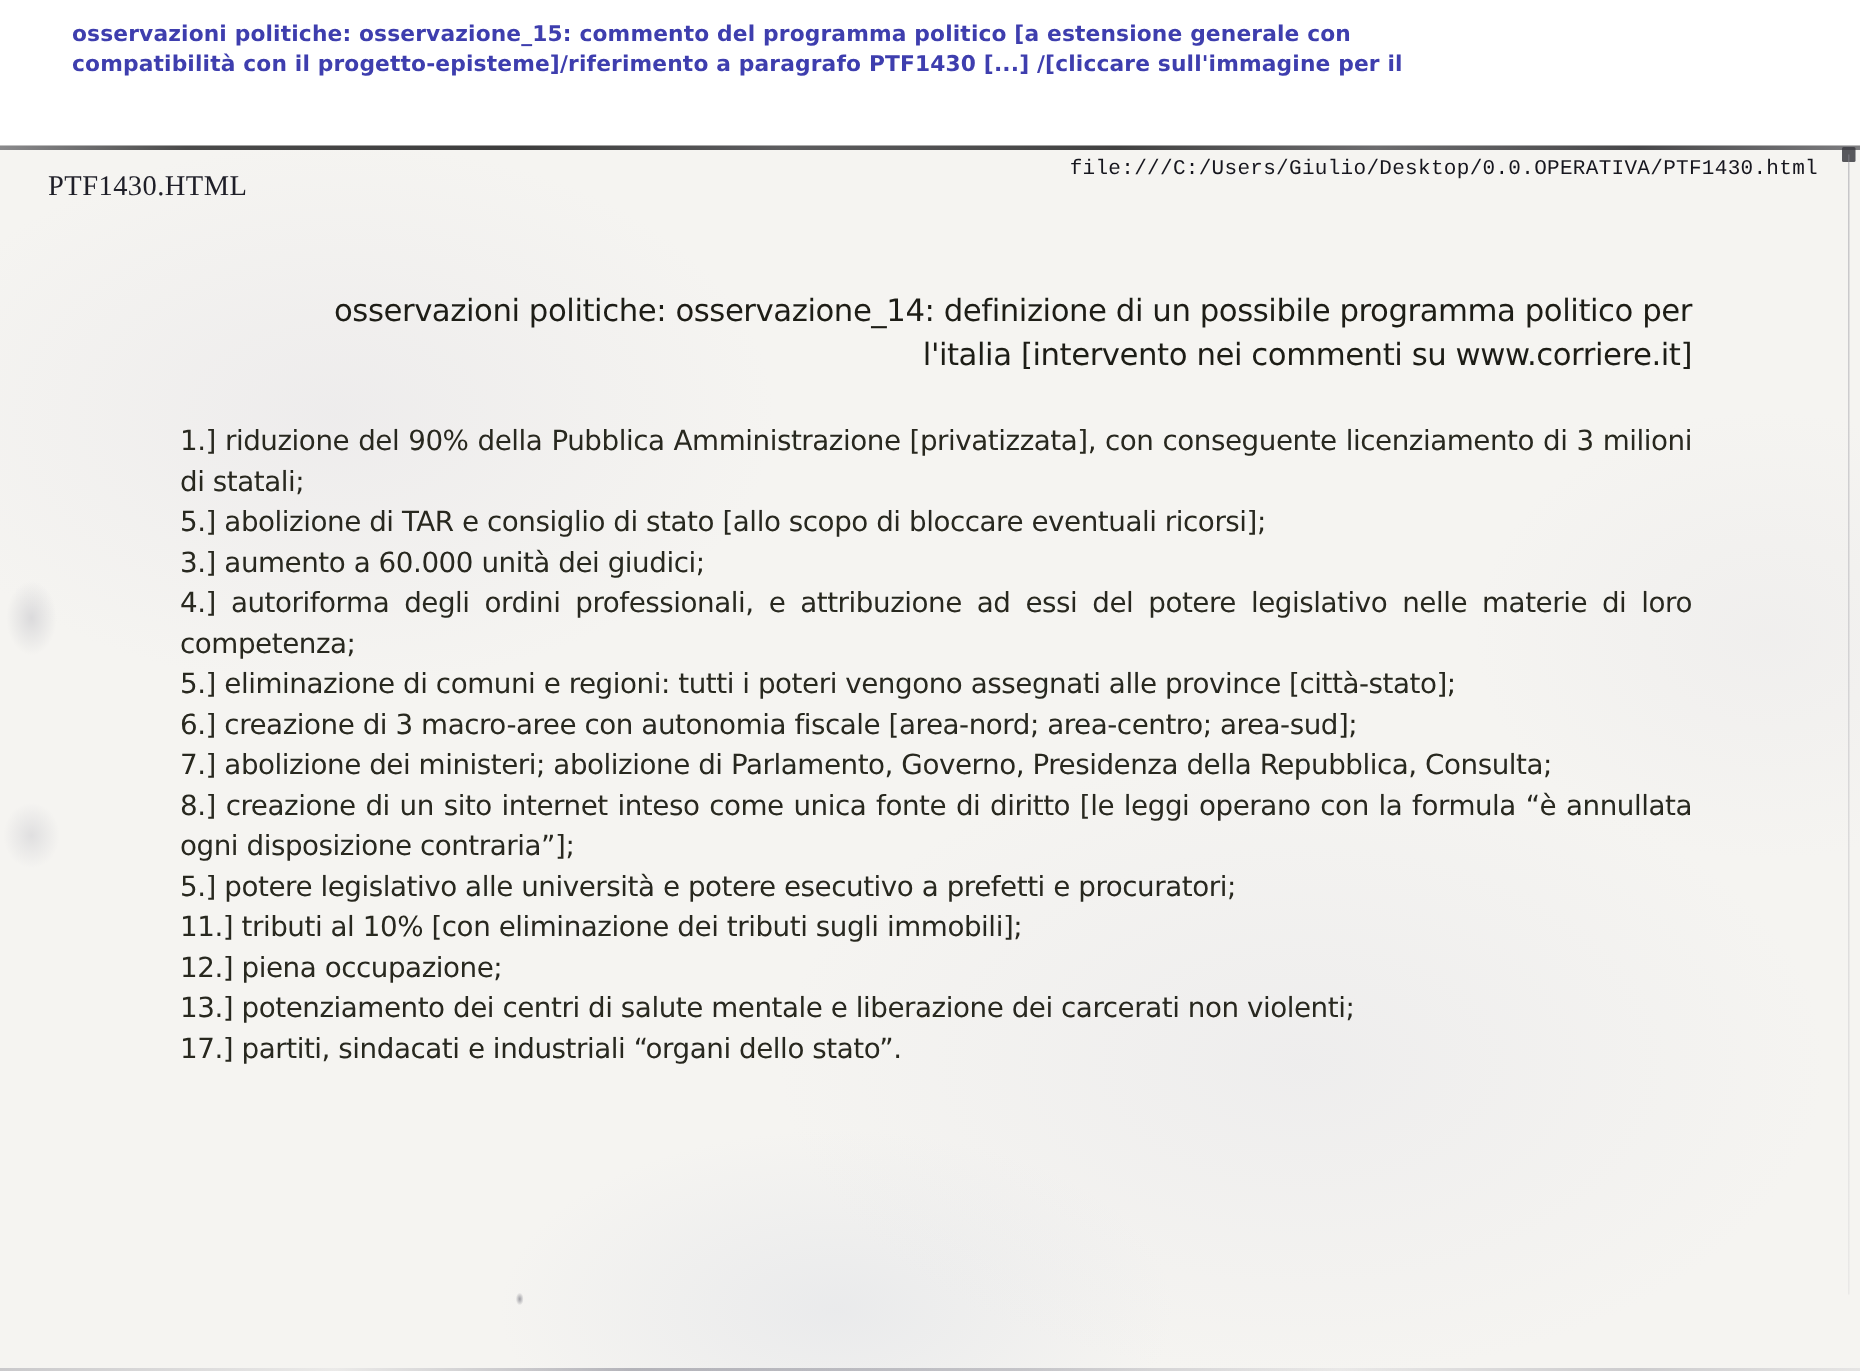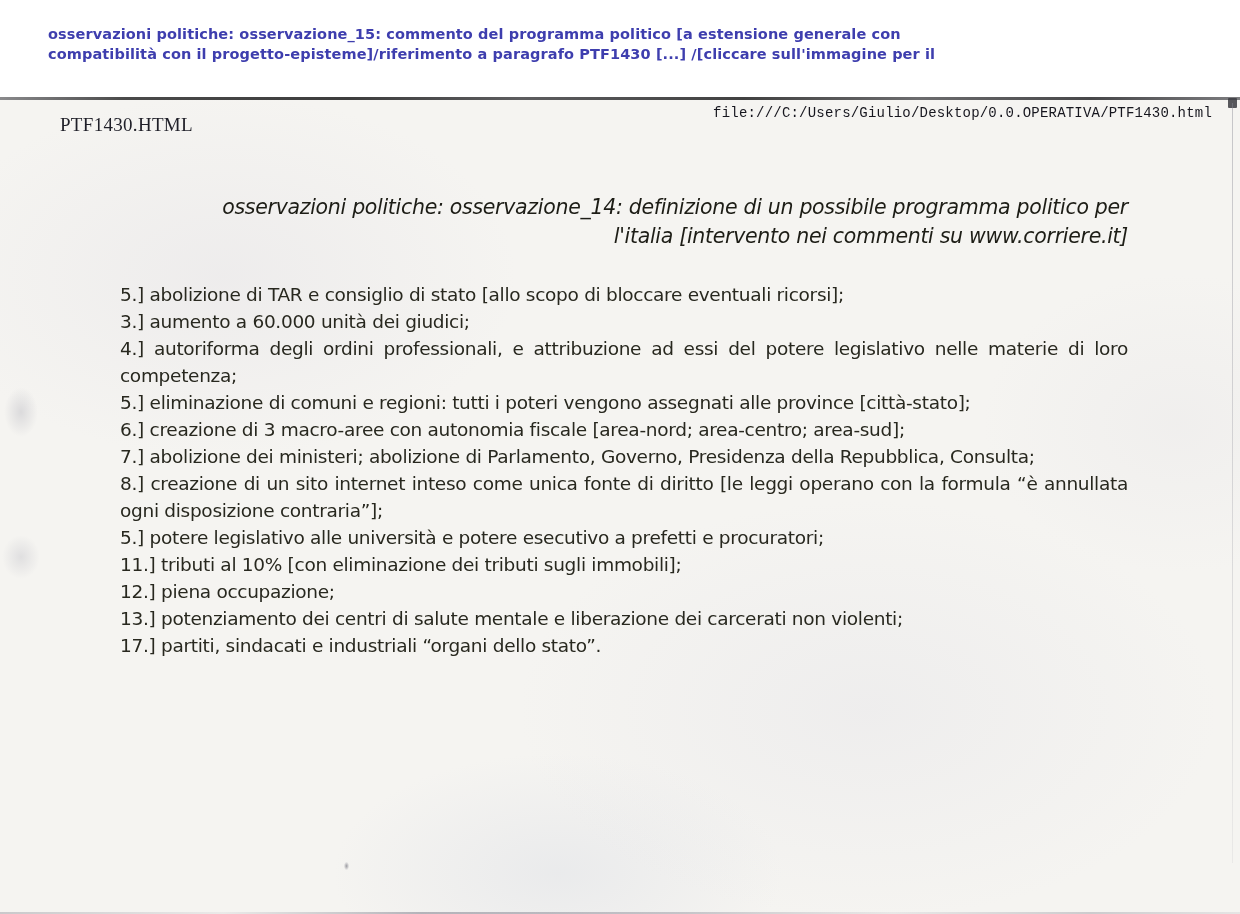--- a/index.html
+++ b/index.html
@@ -5,21 +5,21 @@
   html, body { margin:0; padding:0; }
   body {
     width:1240px; height:914px; overflow:hidden;
     background:#ffffff;
     font-family:"DejaVu Sans", sans-serif;
   }
   .canvas { position:relative; width:1240px; height:914px; background:#ffffff; }
 
   
   .annotation {
-    position:absolute; left:48px; top:25px; width:940px;
+    position:absolute; left:48px; top:14px; width:940px;
     color:var(--annotation-blue, #3e3eae);
     font-weight:700; font-size:14.5px; line-height:19.5px;
     letter-spacing:0.1px;
   }
   .annotation .line { display:block; white-space:nowrap; }
 
   
   .scan {
     position:absolute; left:0; top:97px; width:1240px; height:817px;
     background:
@@ -62,36 +62,36 @@
   }
   .speck {
     position:absolute; left:344px; top:765px; width:5px; height:8px;
     background:radial-gradient(ellipse at center, rgba(120,120,130,0.7), transparent 75%);
   }
 
   
   .print-filename {
     position:absolute; left:32px; top:17px;
     font-family:"Liberation Serif", serif;
-    font-size:19px; color:#1f1f28; letter-spacing:0.3px;margin-left:28px;
+    font-size:19px; color:#1f1f28; letter-spacing:0.3px;
   }
   .print-url {
     position:absolute; right:28px; top:8px;
     font-family:Liberation Mono, monospace;
     font-size:14px; color:#16161e; letter-spacing:0.2px;
   }
 
   
   .doc { position:absolute; left:120px; top:96px; width:1008px; color:var(--ink, #28281f); }
   .doc-title {
     margin:0; font-weight:500; text-align:right;
     font-size:20.5px; line-height:29px; letter-spacing:-0.3px;
     color:#1d1d16;
   }
-  .doc-title .tline { display:block; white-space:nowrap;font-style:italic; }
+  .doc-title .tline { display:block; white-space:nowrap; }
   .doc-body { margin-top:30px; }
   .doc-item {
     margin:0; text-align:justify;
     font-size:18.5px; line-height:27px; letter-spacing:-0.3px;
     color:var(--ink, #28281f);
   }
 </style>
 </head>
 <body>
 
@@ -113,20 +113,21 @@
 
     <span class="print-filename">PTF1430.HTML</span>
     <span class="print-url">file:///C:/Users/Giulio/Desktop/0.0.OPERATIVA/PTF1430.html</span>
 
     <div class="doc">
       <h1 class="doc-title">
         <span class="tline">osservazioni politiche: osservazione_14: definizione di un possibile programma politico per</span>
         <span class="tline">l'italia [intervento nei commenti su www.corriere.it]</span>
       </h1>
       <div class="doc-body">
+          <p class="doc-item">1.] riduzione del 90% della Pubblica Amministrazione [privatizzata], con conseguente licenziamento di 3 milioni di statali;</p>
           <p class="doc-item">5.] abolizione di TAR e consiglio di stato [allo scopo di bloccare eventuali ricorsi];</p>
           <p class="doc-item">3.] aumento a 60.000 unità dei giudici;</p>
           <p class="doc-item">4.] autoriforma degli ordini professionali, e attribuzione ad essi del potere legislativo nelle materie di loro competenza;</p>
           <p class="doc-item">5.] eliminazione di comuni e regioni: tutti i poteri vengono assegnati alle province [città-stato];</p>
           <p class="doc-item">6.] creazione di 3 macro-aree con autonomia fiscale [area-nord; area-centro; area-sud];</p>
           <p class="doc-item">7.] abolizione dei ministeri; abolizione di Parlamento, Governo, Presidenza della Repubblica, Consulta;</p>
           <p class="doc-item">8.] creazione di un sito internet inteso come unica fonte di diritto [le leggi operano con la formula “è annullata ogni disposizione contraria”];</p>
           <p class="doc-item">5.] potere legislativo alle università e potere esecutivo a prefetti e procuratori;</p>
           <p class="doc-item">11.] tributi al 10% [con eliminazione dei tributi sugli immobili];</p>
           <p class="doc-item">12.] piena occupazione;</p>

